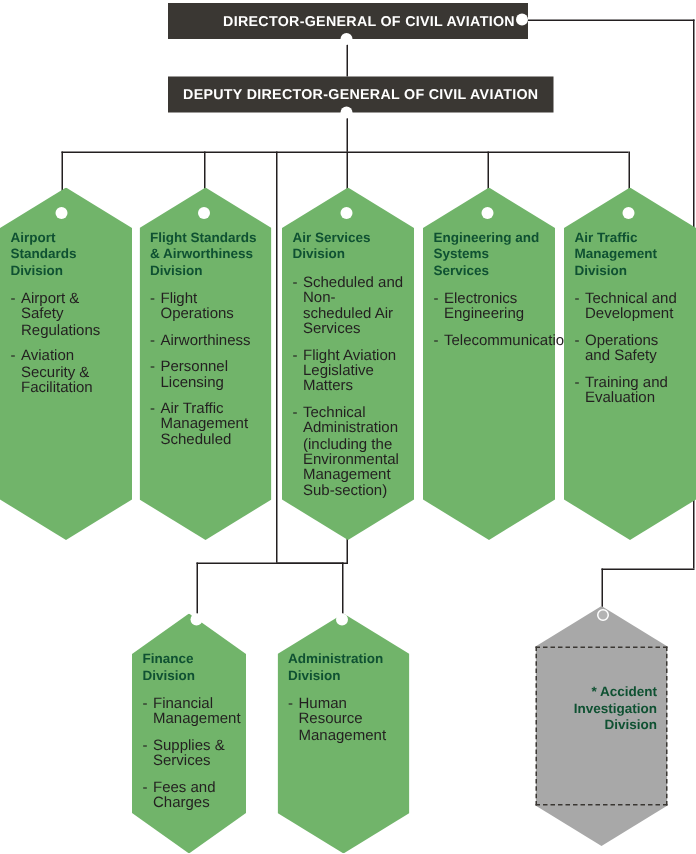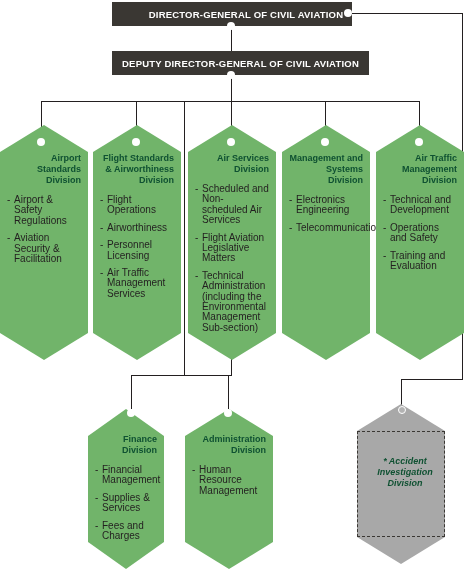--- a/index.html
+++ b/index.html
@@ -93,27 +93,26 @@
     left: 0; right: 0;
     z-index: 6;
     box-sizing: border-box;
     padding: 0 7px;
   }
   .div-title {
     color: #0f5132;
     font-weight: bold;
     font-size: 9px;
     line-height: 11px;
+    text-align: left;
+    margin-bottom: 9px;
+  }
+  .div-node.gray .div-title {
     text-align: right;
-    margin-bottom: 9px;
-  }
-  .div-node.gray .div-title {
-    text-align: center;
     padding-left: 8px;
-    font-style: italic;
   }
   .div-items {
     margin: 0;
     padding: 0;
     list-style: none;
   }
   .div-items li {
     position: relative;
     color: #231f20;
     font-size: 10px;
@@ -194,41 +193,41 @@
   </div>
 
   <div class="div-node" style="left:93px; top:125px; width:88px; height:235px;">
     <div class="div-shape"></div>
     <div class="div-content" style="top:28px;">
       <div class="div-title">Flight Standards &amp; Airworthiness Division</div>
       <ul class="div-items">
         <li>Flight Operations</li>
         <li>Airworthiness</li>
         <li>Personnel Licensing</li>
-        <li>Air Traffic Management Services</li>
+        <li>Air Traffic Management Scheduled</li>
       </ul>
     </div>
   </div>
 
   <div class="div-node" style="left:188px; top:125px; width:88px; height:235px;">
     <div class="div-shape"></div>
     <div class="div-content" style="top:28px;">
       <div class="div-title">Air Services Division</div>
       <ul class="div-items">
         <li>Scheduled and Non-scheduled Air Services</li>
         <li>Flight Aviation Legislative Matters</li>
         <li>Technical Administration (including the Environmental Management Sub-section)</li>
       </ul>
     </div>
   </div>
 
   <div class="div-node" style="left:282px; top:125px; width:88px; height:235px;">
     <div class="div-shape"></div>
     <div class="div-content" style="top:28px;">
-      <div class="div-title">Management and Systems Division</div>
+      <div class="div-title">Engineering and Systems Services</div>
       <ul class="div-items">
         <li>Electronics Engineering</li>
         <li>Telecommunications</li>
       </ul>
     </div>
   </div>
 
   <div class="div-node" style="left:376px; top:125px; width:88px; height:235px;">
     <div class="div-shape"></div>
     <div class="div-content" style="top:28px;">

